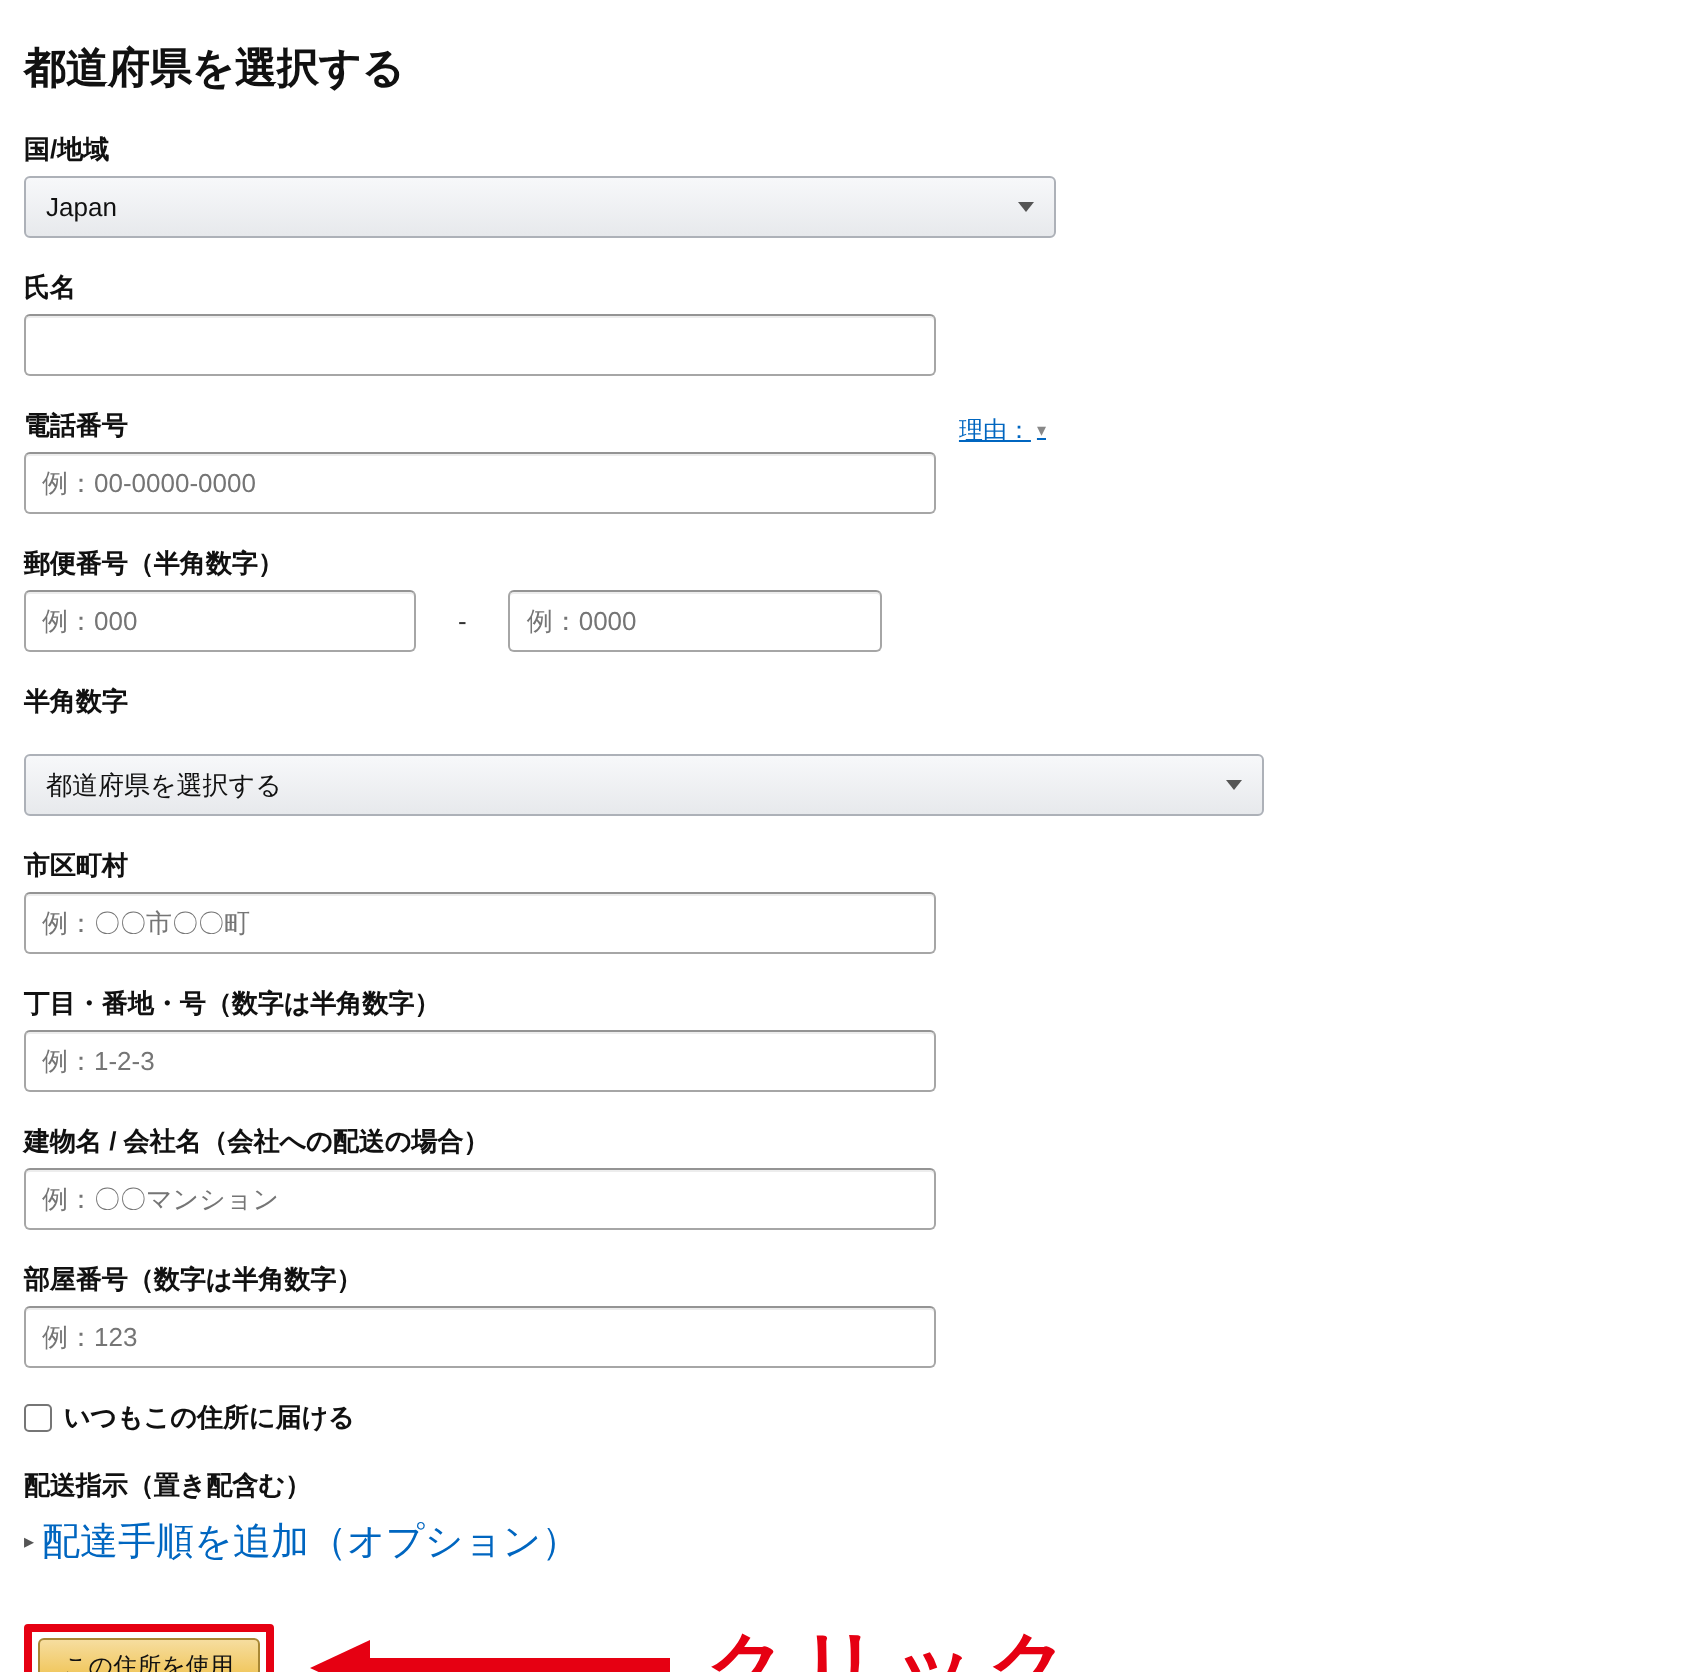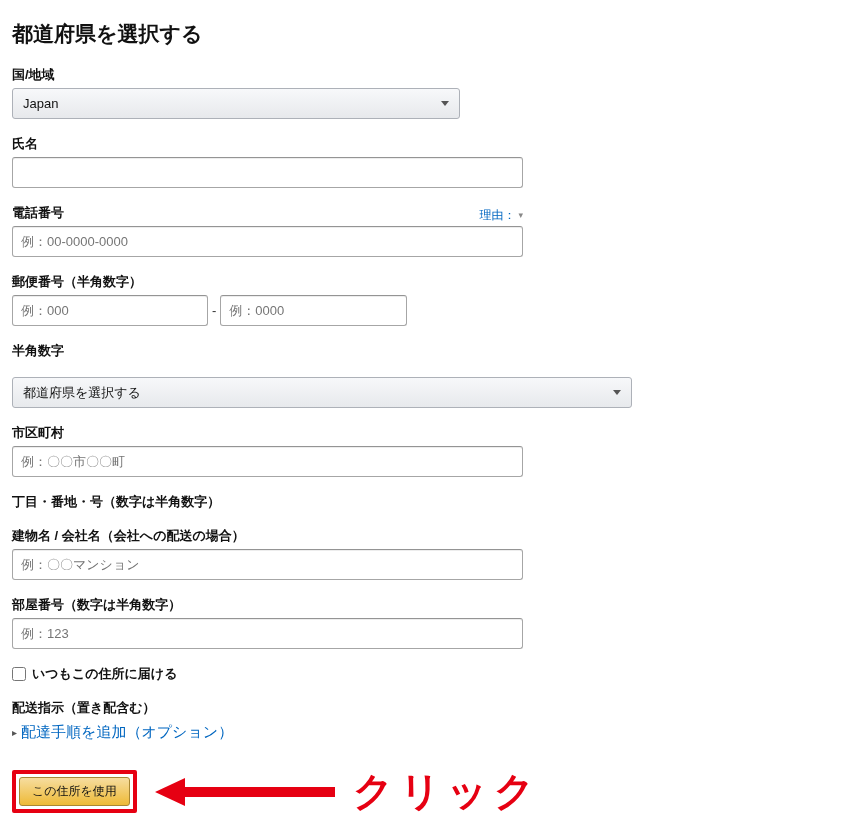--- a/index.html
+++ b/index.html
@@ -31,65 +31,66 @@
       align-items: center;
       width: 511px;
     }
     .hint-link {
       color: #0066c0;
       font-size: 12px;
       cursor: pointer;
       display: inline-flex;
       align-items: center;
       gap: 3px;
+      text-decoration: underline;
     }
     .hint-link .chev { color: #888; font-size: 9px; }
     .text-input {
-      width: 511px;
+      width: 456px;
       height: 31px;
       padding: 3px 8px;
       border: 1px solid #a6a6a6;
       border-top-color: #949494;
       border-radius: 3px;
       box-shadow: 0 1px 0 rgba(255,255,255,.5), 0 1px 0 rgba(0,0,0,.07) inset;
       font-size: 13px;
     }
     ::placeholder { color: #757575; }
     .select-box {
-      width: 448px;
+      width: 516px;
       height: 31px;
       padding: 0 10px;
       display: flex;
       align-items: center;
       justify-content: space-between;
       background: linear-gradient(to bottom, #f7f8fa, #e7e9ec);
       border: 1px solid #adb1b8;
       border-radius: 3px;
       cursor: pointer;
       color: #111;
       font-size: 13px;
     }
     .select-caret {
       width: 0; height: 0;
       border-left: 4px solid transparent;
       border-right: 4px solid transparent;
       border-top: 5px solid #555;
     }
-    .postal-row { display: flex; align-items: center; gap: 4px; }
+    .postal-row { display: flex; align-items: center; gap: 21px; }
     .postal-1 { width: 196px; }
     .postal-2 { width: 187px; }
     .postal-dash { color: #333; font-size: 13px; }
     .wider-select { width: 620px; margin-top: 17px; }
     .checkbox-row { display: flex; align-items: center; gap: 6px; margin: 16px 0 16px; }
     .checkbox-row input { width: 14px; height: 14px; cursor: pointer; }
     .checkbox-row label { font-size: 13px; font-weight: 700; color: #111; cursor: pointer; }
     .delivery-section .label { margin-bottom: 6px; }
     .delivery-link { display: inline-flex; align-items: center; gap: 4px; cursor: pointer; }
     .delivery-link .tri { color: #555; font-size: 10px; }
-    .delivery-link a { color: #0066c0; text-decoration: none; font-size: 15px; }
+    .delivery-link a { color: #0066c0; text-decoration: none; font-size: 19px; }
     .submit-row { display: flex; align-items: center; margin-top: 22px; margin-bottom: 0; gap: 18px; }
     .submit-highlight {
       border: 4px solid #e60012;
       border-radius: 2px;
       padding: 3px;
       display: inline-block;
     }
     .submit-btn {
       background: linear-gradient(to bottom, #f6dd9f, #eeba37);
       border: 1px solid #a88734;
@@ -153,20 +154,21 @@
   </div>
 </div>
 
 <div class="form-group">
   <span class="label">市区町村</span>
   <input class="text-input" type="text" placeholder="例：〇〇市〇〇町" style="">
 </div>
 
 <div class="form-group">
   <span class="label">丁目・番地・号（数字は半角数字）</span>
+  <input class="text-input" type="text" placeholder="例：1-2-3" style="">
 </div>
 
 <div class="form-group">
   <span class="label">建物名 / 会社名（会社への配送の場合）</span>
   <input class="text-input" type="text" placeholder="例：〇〇マンション" style="">
 </div>
 
 <div class="form-group">
   <span class="label">部屋番号（数字は半角数字）</span>
   <input class="text-input" type="text" placeholder="例：123" style="">

